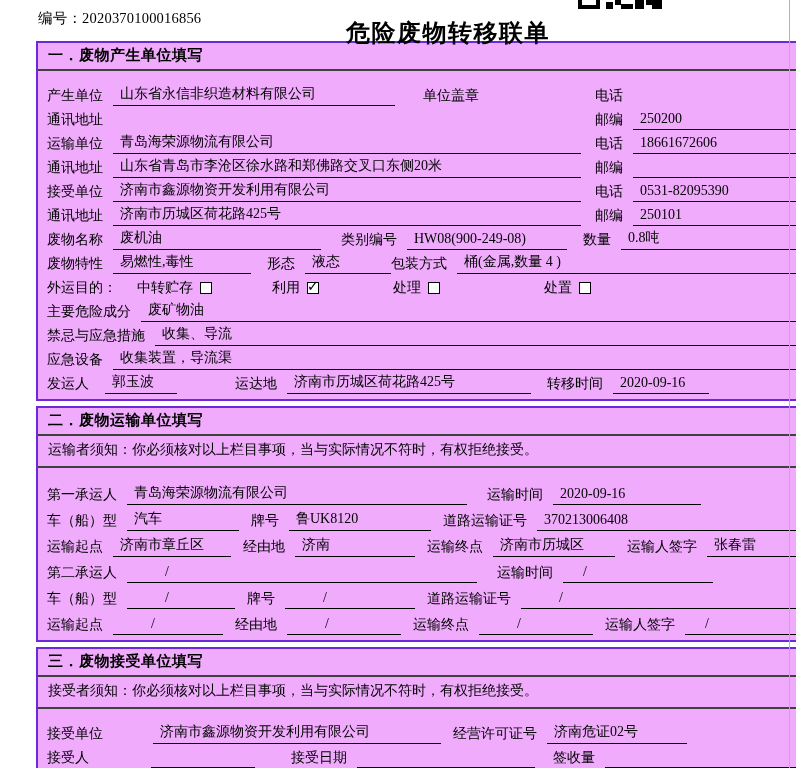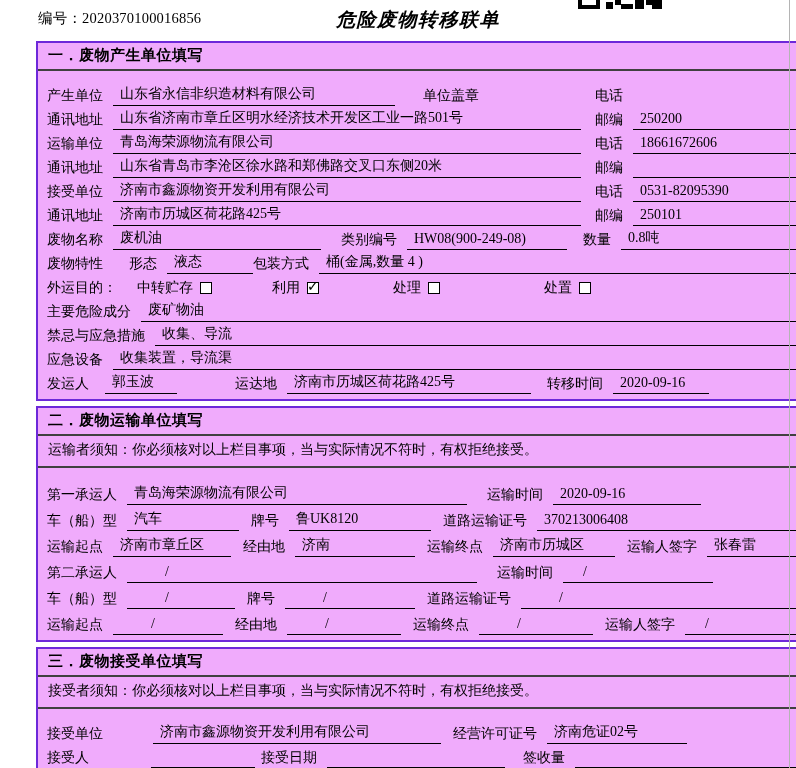--- a/index.html
+++ b/index.html
@@ -7,22 +7,22 @@
   body {
     width:796px; height:768px; position:relative;
     background:#ffffff; color:#000;
     font-family:"Liberation Serif","DejaVu Serif",serif;
     font-size:14px; overflow:hidden;
   }
   .edge-line { position:absolute; left:789px; top:0; width:1px; height:768px; background:#b4b4b4; }
 
   .doc-header { position:relative; height:41px; }
   .doc-number { position:absolute; left:38px; top:9px; font-size:14.5px; letter-spacing:0.2px; }
-  .doc-title  { position:absolute; left:330px; top:1px; margin:6px; font-size:19px; font-weight:bold;
-                font-family:"Liberation Sans","DejaVu Sans",sans-serif; letter-spacing:1.5px;font-style:italic; }
+  .doc-title  { position:absolute; left:330px; top:1px; margin:16px; font-size:24px; font-weight:bold;
+                font-family:"Liberation Sans","DejaVu Sans",sans-serif; letter-spacing:1.5px; }
   .qr-fragment { position:absolute; left:578px; top:0; line-height:0; }
 
   .box { margin-left:36px; width:778px; border:2px solid #6d28d9; background:#f0abfc; }
   .box-2, .box-3 { margin-top:5px; }
   .box-title { font-family:"Liberation Sans","DejaVu Sans",sans-serif; font-weight:bold; font-size:15px;
                padding:3px 10px 4px; border-bottom:2px solid #404040; letter-spacing:0.5px; }
   .notice { padding:5px 10px 7px; border-bottom:2px solid #404040; }
 
   .rows { padding:11px 9px 5px; }
   .row { display:flex; align-items:flex-end; height:24px; }
@@ -76,21 +76,20 @@
         <span class="lbl" style="margin-left:28px">单位盖章</span>
       </div>
       <div class="right">
         <span class="lbl">电话</span>
       </div>
     </div>
 
     <div class="row">
       <div class="left">
         <span class="lbl">通讯地址</span>
-        <span class="val fill" style="margin-right:14px">山东省济南市章丘区明水经济技术开发区工业一路501号</span>
       </div>
       <div class="right">
         <span class="lbl">邮编</span>
         <span class="val">250200</span>
       </div>
     </div>
 
     <div class="row">
       <div class="left">
         <span class="lbl">运输单位</span>
@@ -139,20 +138,21 @@
       <span class="lbl">废物名称</span>
       <span class="val" style="width:208px">废机油</span>
       <span class="lbl" style="margin-left:20px">类别编号</span>
       <span class="val" style="width:160px">HW08(900-249-08)</span>
       <span class="lbl" style="margin-left:16px">数量</span>
       <span class="val fill">0.8吨</span>
     </div>
 
     <div class="row">
       <span class="lbl">废物特性</span>
+      <span class="val" style="width:138px">易燃性,毒性</span>
       <span class="lbl" style="margin-left:16px">形态</span>
       <span class="val" style="width:86px">液态</span>
       <span class="lbl" style="">包装方式</span>
       <span class="val fill">桶(金属,数量 4 )</span>
     </div>
 
     <div class="row">
       <span class="lbl">外运目的：</span>
       <span class="lbl" style="margin-left:10px;margin-right:7px">中转贮存</span>
       <span class="checkbox"></span>
@@ -261,21 +261,21 @@
     <div class="row">
       <span class="lbl">接受单位</span>
       <span class="val" style="width:288px;margin-left:40px">济南市鑫源物资开发利用有限公司</span>
       <span class="lbl" style="margin-left:12px">经营许可证号</span>
       <span class="val" style="width:140px">济南危证02号</span>
     </div>
 
     <div class="row">
       <span class="lbl">接受人</span>
       <span class="val" style="width:104px;margin-left:52px"></span>
-      <span class="lbl" style="margin-left:6px">接受日期</span>
+      <span class="lbl" style="margin-left:36px">接受日期</span>
       <span class="val" style="width:178px"></span>
       <span class="lbl" style="margin-left:18px">签收量</span>
       <span class="val fill"></span>
     </div>
 
     <div class="row">
       <span class="lbl">废物处置方式</span>
       <span class="lbl" style="margin-left:24px;margin-right:7px">利用</span>
       <span class="checkbox checked"></span>
       <span class="lbl" style="margin-left:28px;margin-right:9px">贮存</span>

